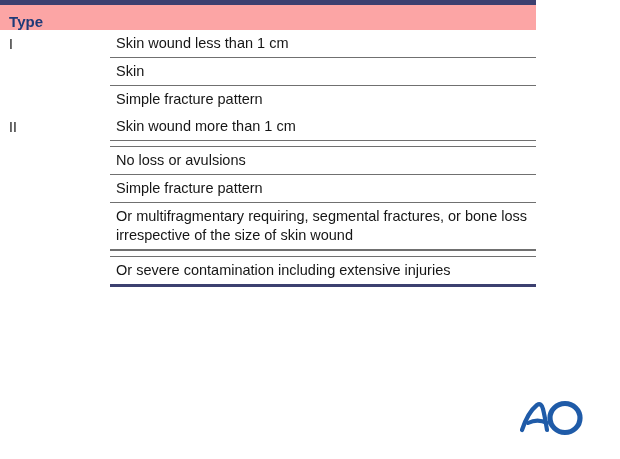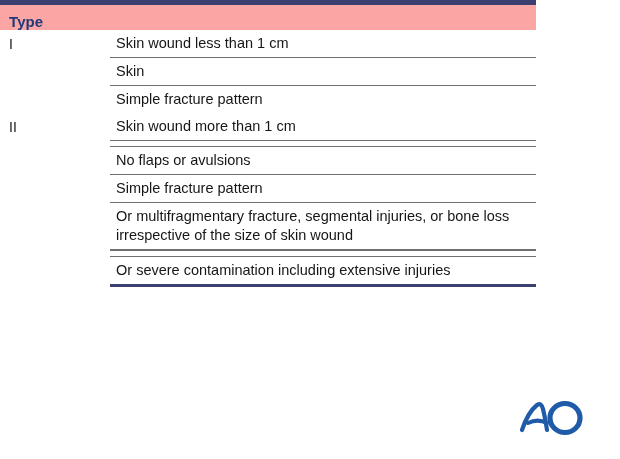--- a/index.html
+++ b/index.html
@@ -95,36 +95,36 @@
         <div class="c-type">II</div>
         <div class="c-desc">Skin wound more than 1 cm</div>
       </div>
       <div class="rowrule"></div>
       <div class="grow">
         <div class="c-type"></div>
       </div>
       <div class="rowrule"></div>
       <div class="grow">
         <div class="c-type"></div>
-        <div class="c-desc">No flaps or avulsions</div>
+        <div class="c-desc">No loss or avulsions</div>
       </div>
       <div class="rowrule"></div>
       <div class="grow">
         <div class="c-type"></div>
         <div class="c-desc">Simple fracture pattern</div>
       </div>
     </div>
 
     <div class="grouprule"></div>
 
     <div class="group">
       <div class="rowrule"></div>
       <div class="grow">
         <div class="c-type"></div>
-        <div class="c-desc">Or multifragmentary fracture, segmental injuries, or bone loss irrespective of the size of skin wound</div>
+        <div class="c-desc">Or multifragmentary requiring, segmental fractures, or bone loss irrespective of the size of skin wound</div>
       </div>
       <div class="rowrule"></div>
       <div class="rowrule"></div>
       <div class="grow">
         <div class="c-type"></div>
       </div>
       <div class="rowrule"></div>
       <div class="grow">
         <div class="c-type"></div>
         <div class="c-desc">Or severe contamination including extensive injuries</div>

